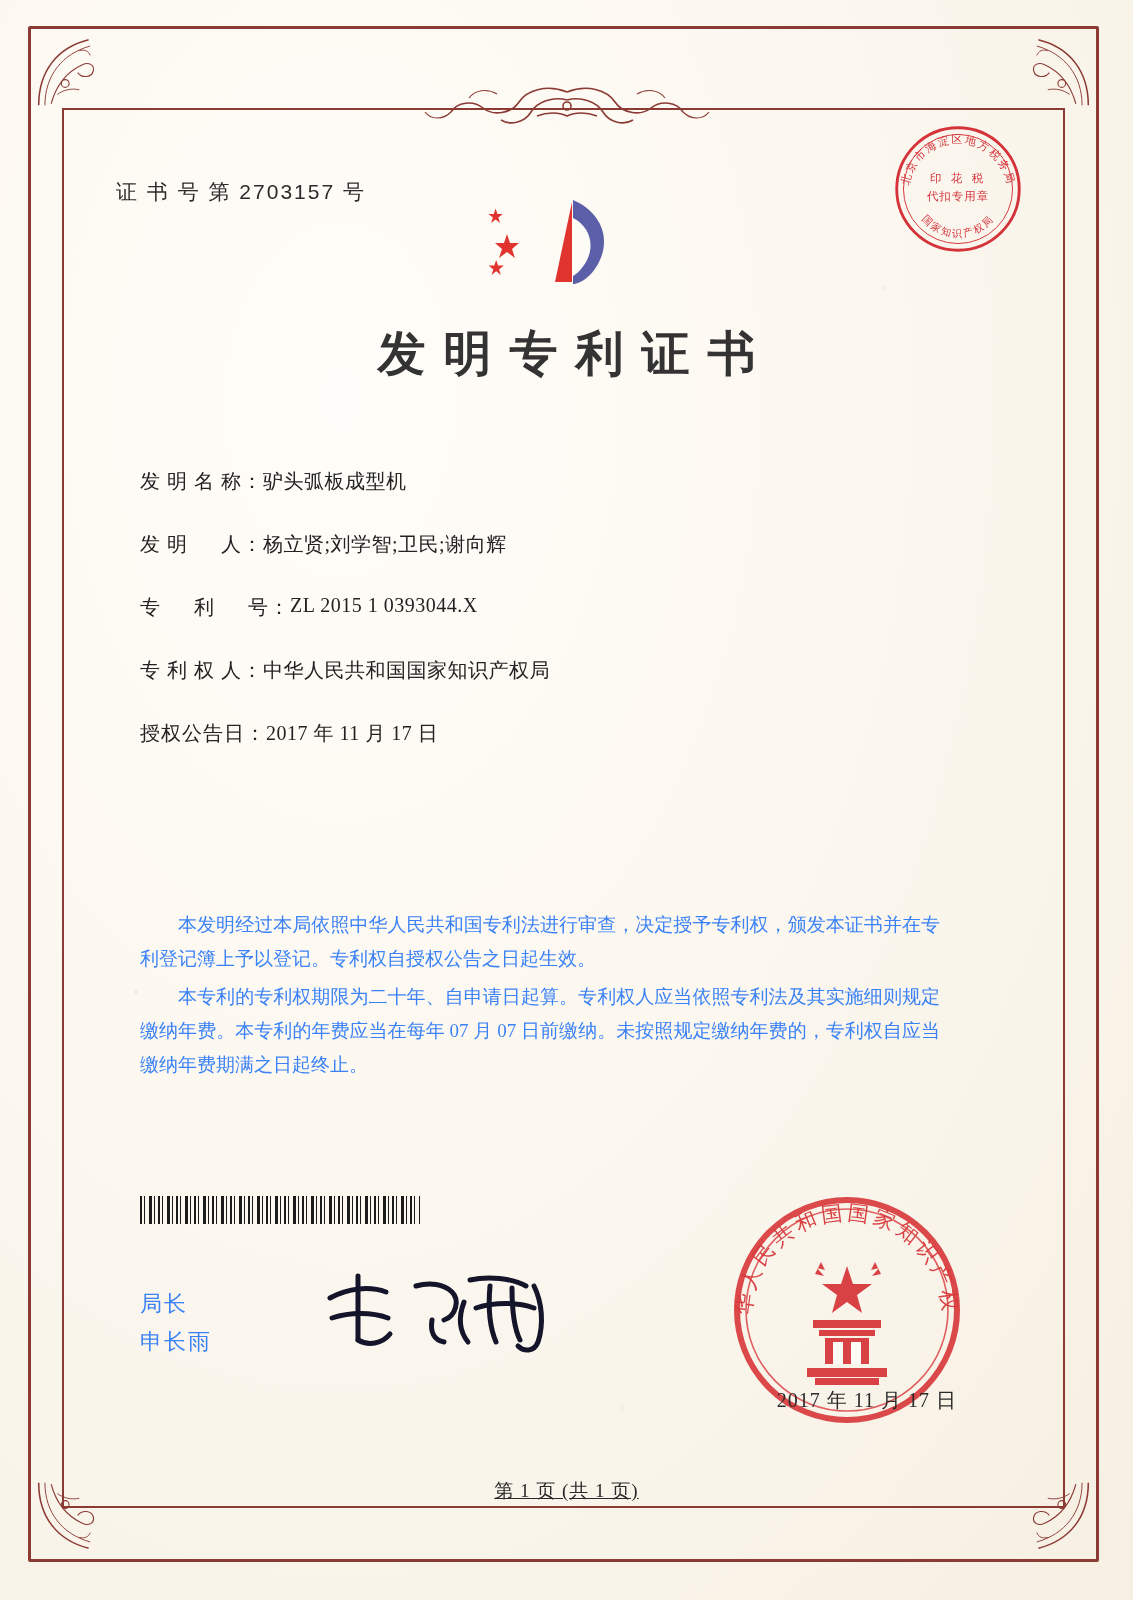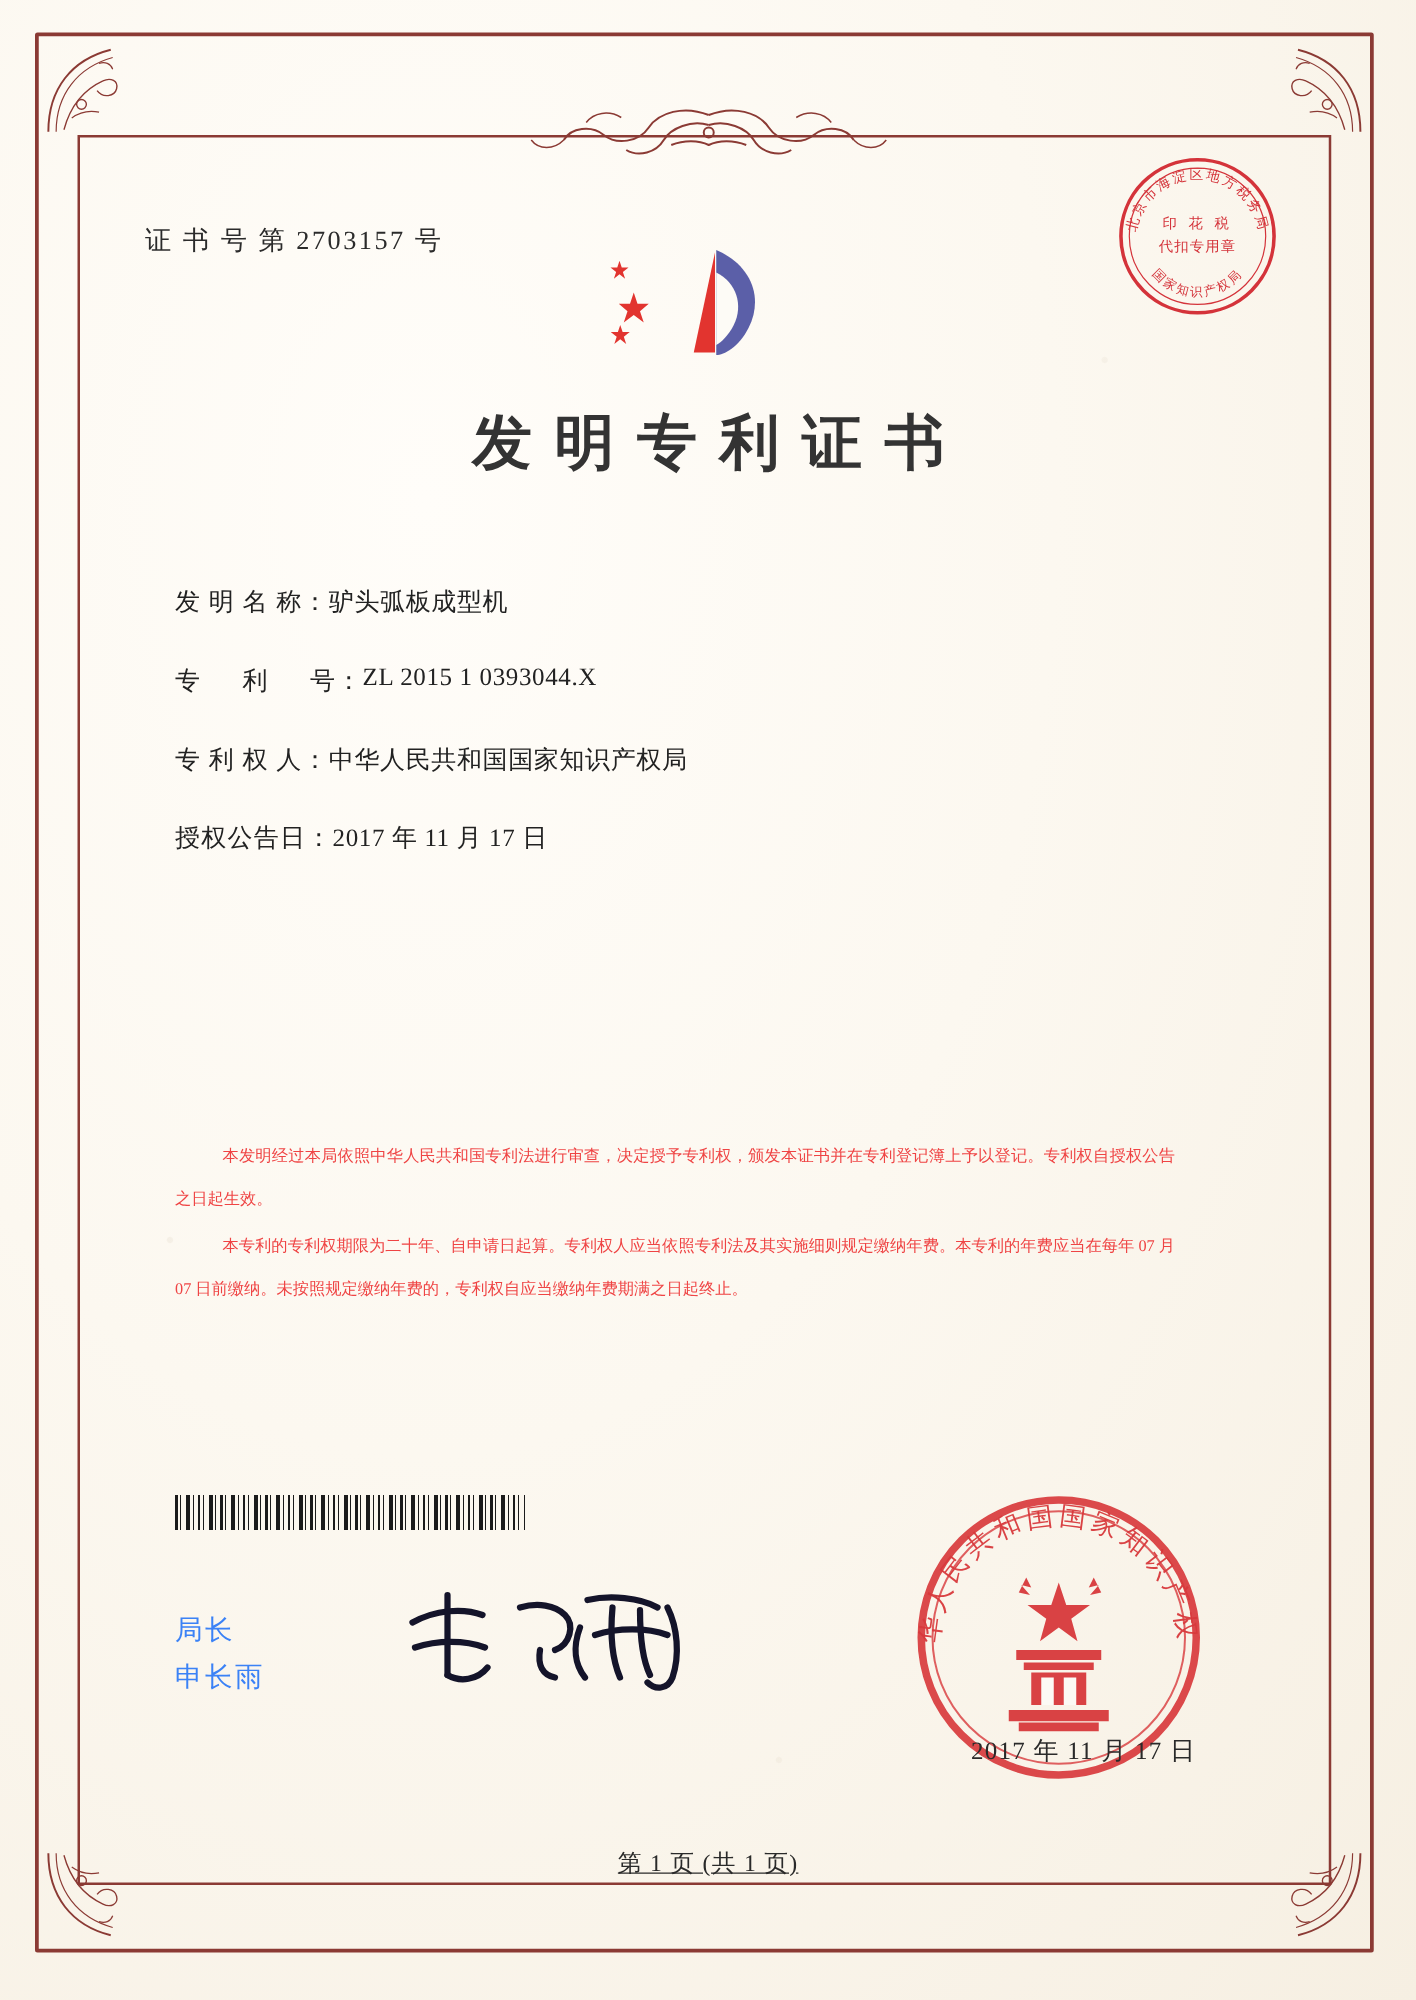--- a/index.html
+++ b/index.html
@@ -61,21 +61,21 @@
   .top-ornament svg { width: 100%; height: 100%; display: block; }
 
   
   .cert-no {
     position: absolute;
     left: 116px;
     top: 178px;
     font-size: 21px;
     letter-spacing: 2px;
     color: #2b2b2b;
-    font-family: Liberation Serif, serif;
+    font-family: Liberation Sans, sans-serif;
   }
 
   
   .logo {
     position: absolute;
     left: 50%;
     top: 182px;
     transform: translateX(-50%);
     width: 180px;
     height: 120px;
@@ -129,23 +129,23 @@
     font-family: "Liberation Serif", serif;
     letter-spacing: 0.5px;
   }
 
   
   .paras {
     position: absolute;
     left: 140px;
     top: 908px;
     width: 800px;
-    font-size: 13px;
+    font-size: 19px;
     line-height: 34px;
-    color: #ef4444;
+    color: #3b82f6;
     text-align: justify;
   }
   .paras p {
     margin: 0 0 4px 0;
     text-indent: 38px;
   }
 
   
   .barcode {
     position: absolute;
@@ -328,20 +328,24 @@
   </div>
 
   <div class="main-title">发明专利证书</div>
 
   <div class="fields">
     <div class="field-row">
       <span class="field-label">发 明 名 称：</span>
       <span class="field-value">驴头弧板成型机</span>
     </div>
     <div class="field-row">
+      <span class="field-label">发 明 　 人：</span>
+      <span class="field-value">杨立贤;刘学智;卫民;谢向辉</span>
+    </div>
+    <div class="field-row">
       <span class="field-label">专 　 利 　 号：</span>
       <span class="field-value">ZL 2015 1 0393044.X</span>
     </div>
     <div class="field-row">
       <span class="field-label">专 利 权 人：</span>
       <span class="field-value">中华人民共和国国家知识产权局</span>
     </div>
     <div class="field-row">
       <span class="field-label">授权公告日：</span>
       <span class="field-value">2017 年 11 月 17 日</span>

